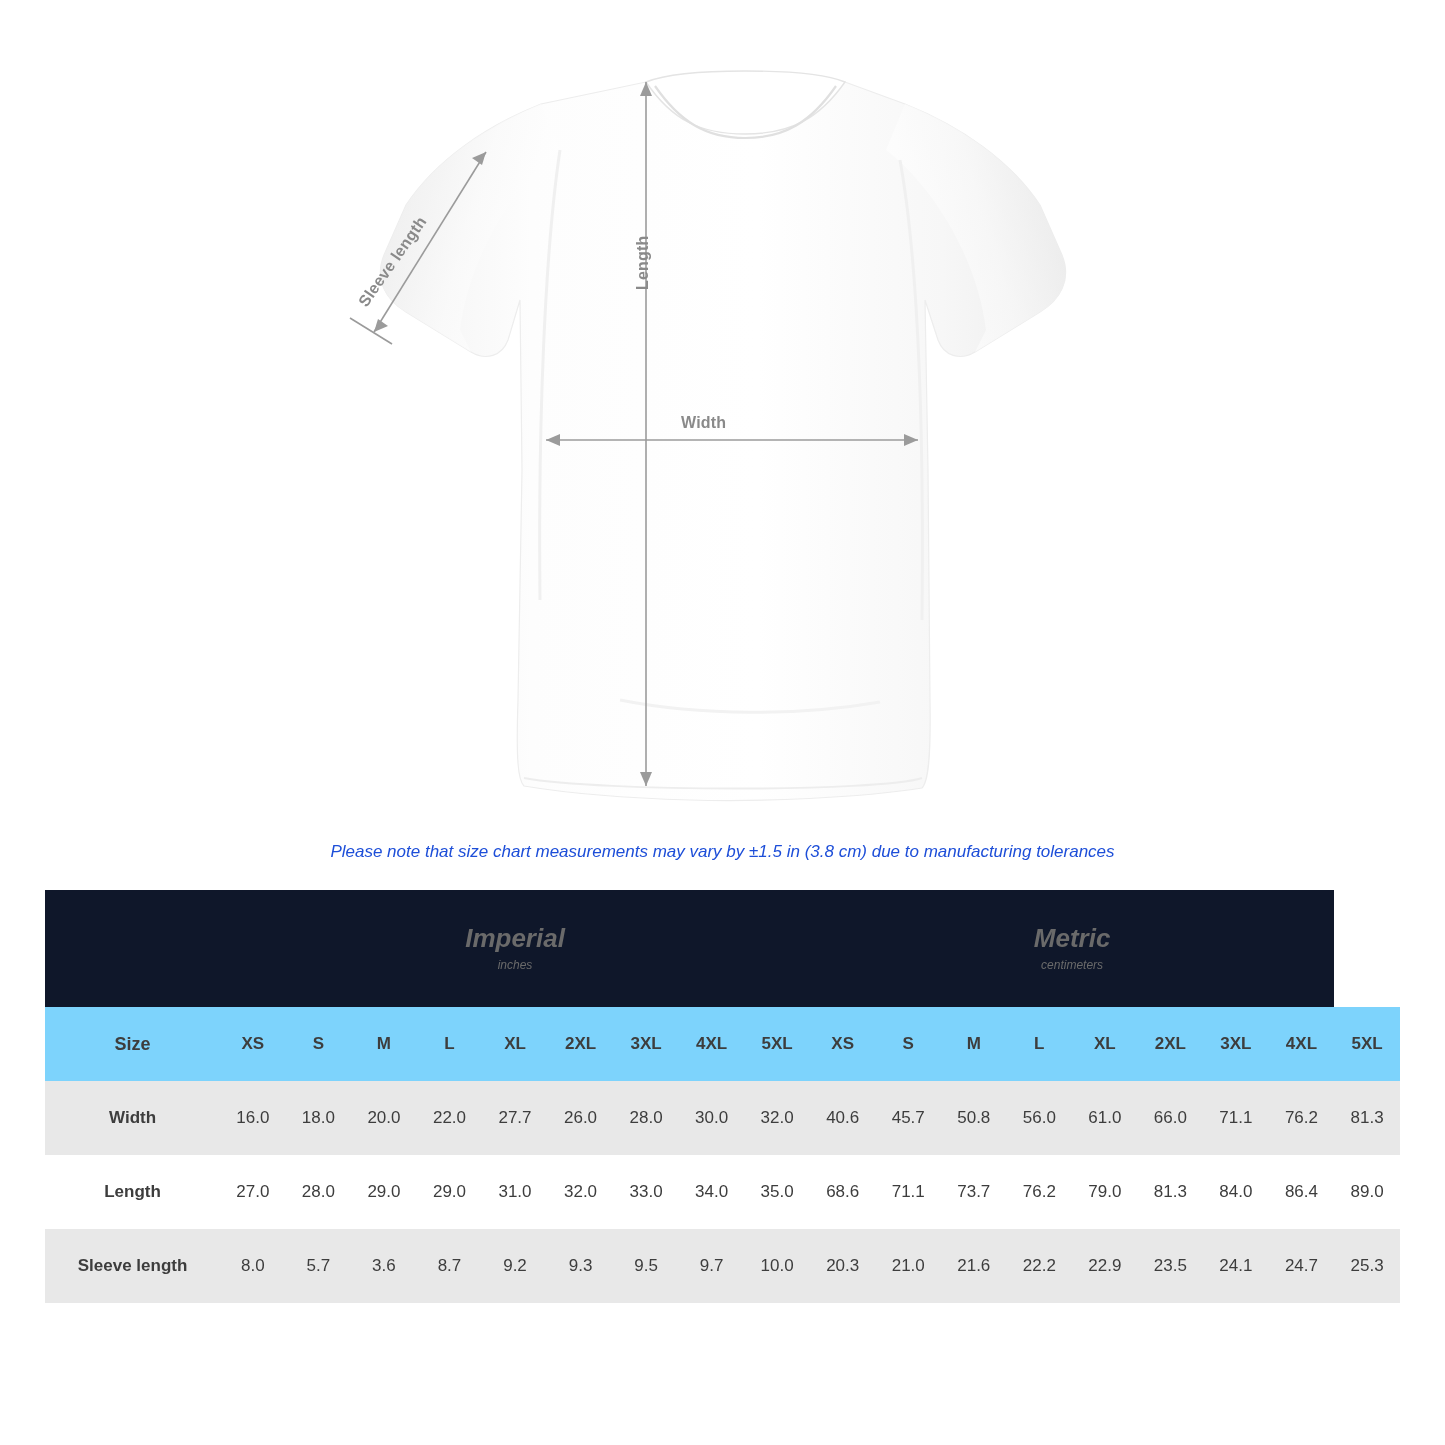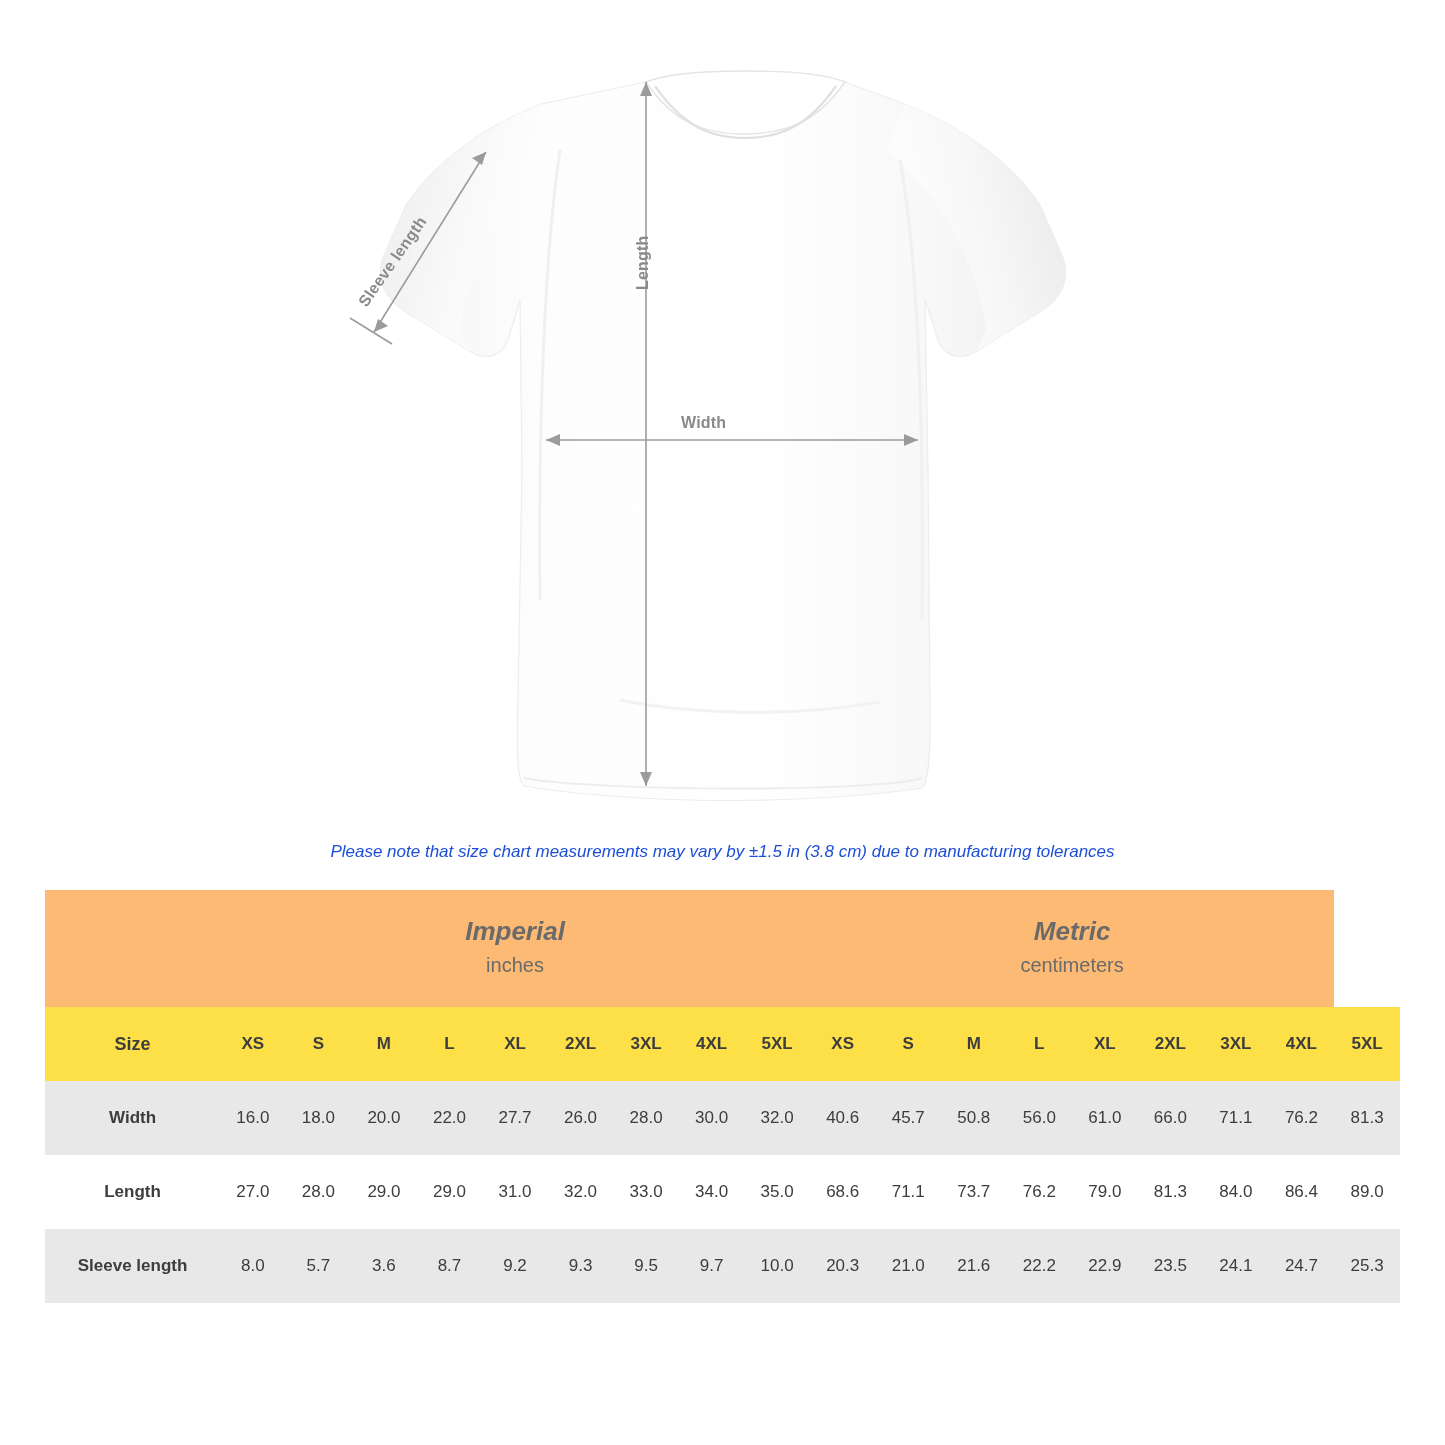--- a/index.html
+++ b/index.html
@@ -88,38 +88,39 @@
   table.size-table th {
     text-align: center;
     vertical-align: middle;
     font-size: 17px;
     color: #3d3d3d;
     border: none;
   }
 
   .unit-head-row td {
     height: 115px;
-    background: #fdba74;
+    background: #0f172a;
   }
   .unit-name {
     font-size: 26px;
     font-style: italic;
     font-weight: bold;
     color: #6a6a6a;
     line-height: 1.25;
   }
   .unit-sub {
-    font-size: 20px;
+    font-size: 12px;
+    font-style: italic;
     color: #6a6a6a;
     line-height: 1.7;
   }
 
   .head-row td {
     height: 72px;
-    background: #fde047;
+    background: #7dd3fc;
     font-weight: bold;
     font-size: 18px;
   }
   .head-row td.rowlabel {
     font-weight: bold;
     font-size: 18px;
   }
 
   .data-row td {
     height: 72px;

